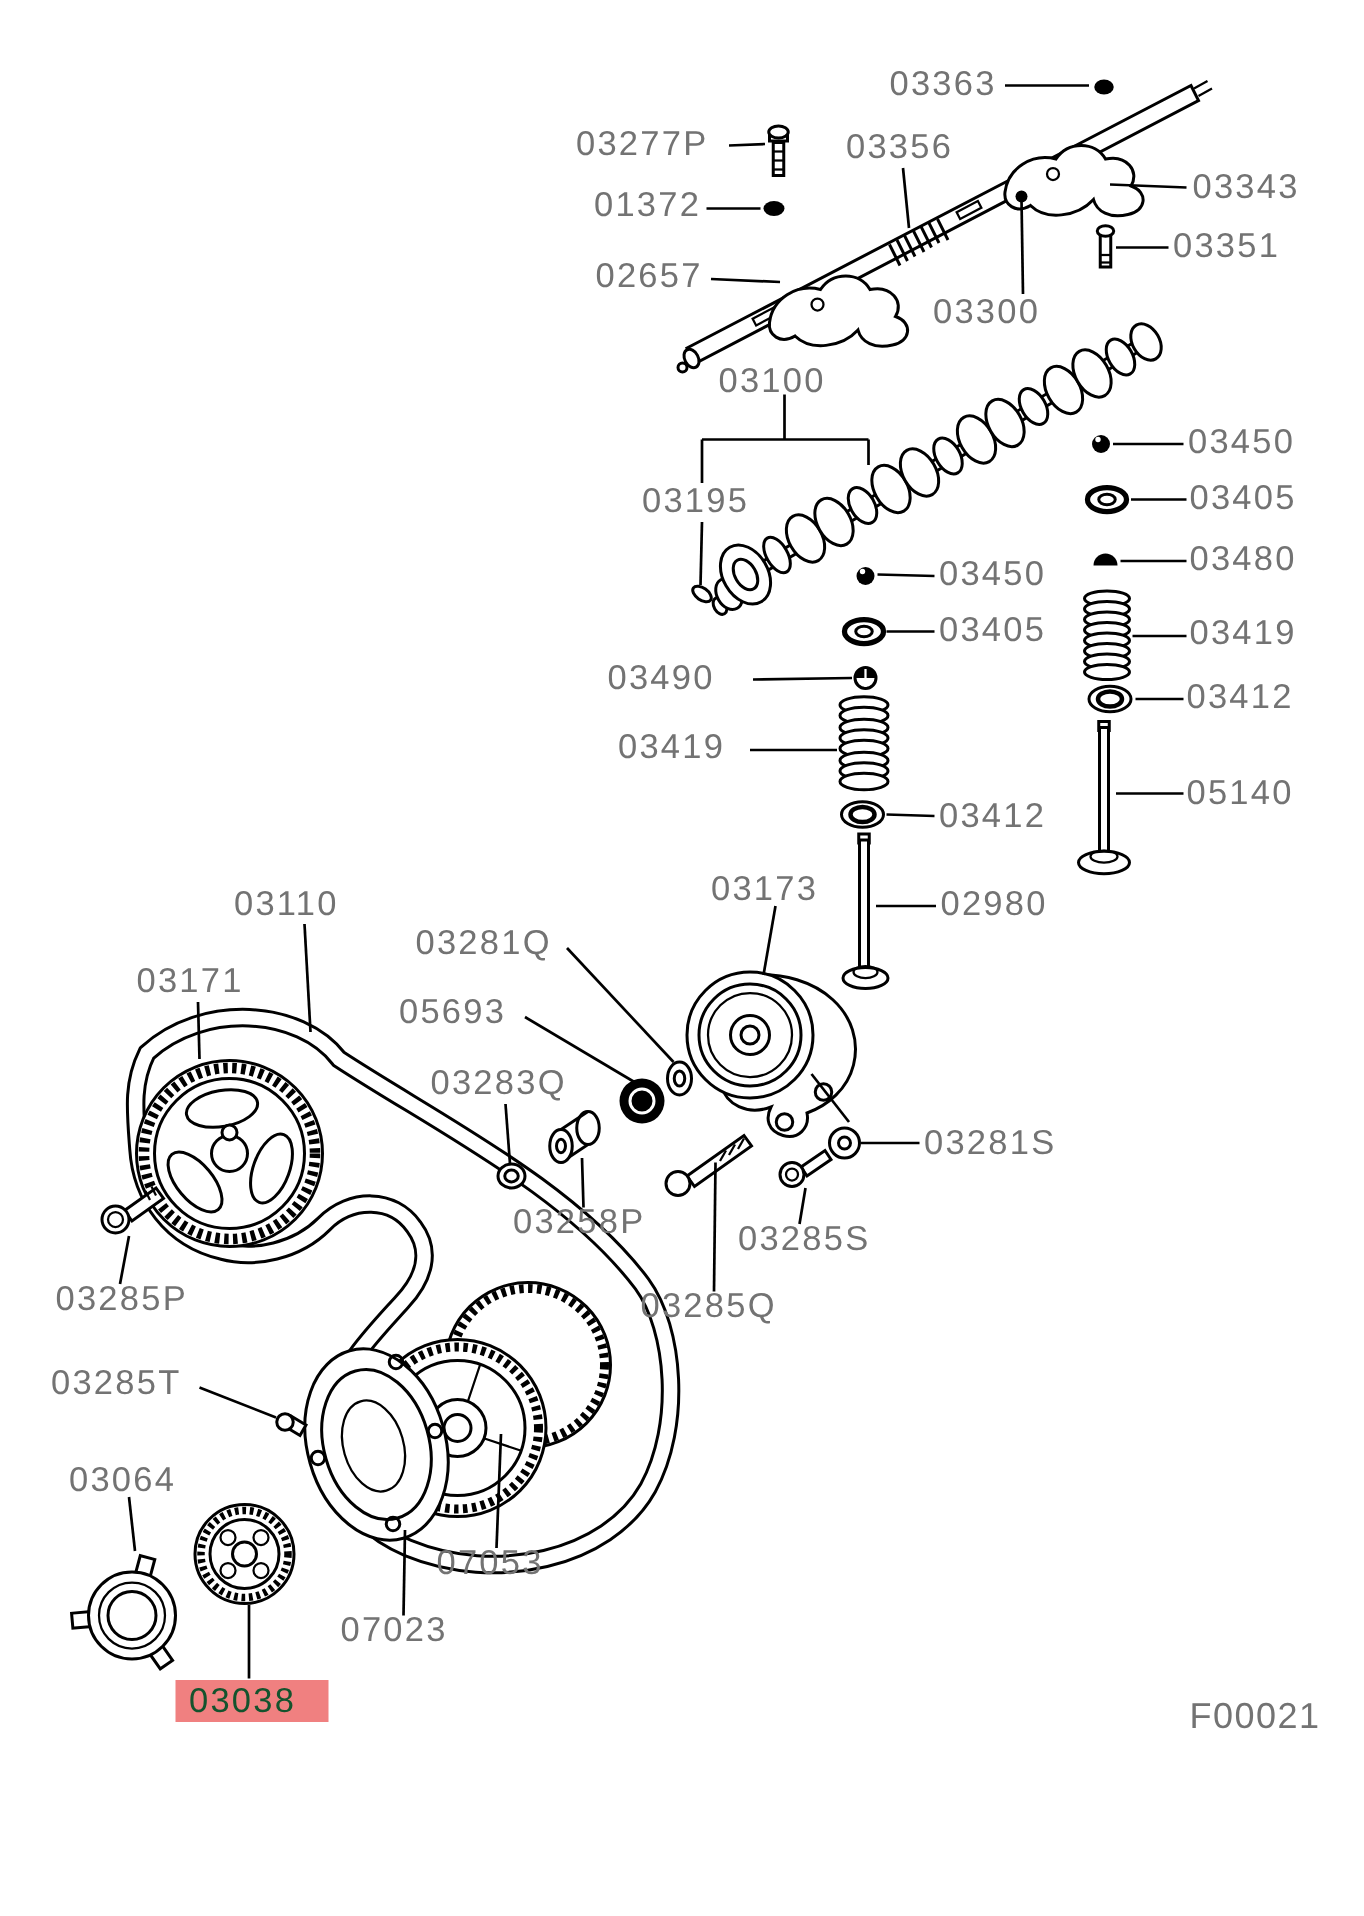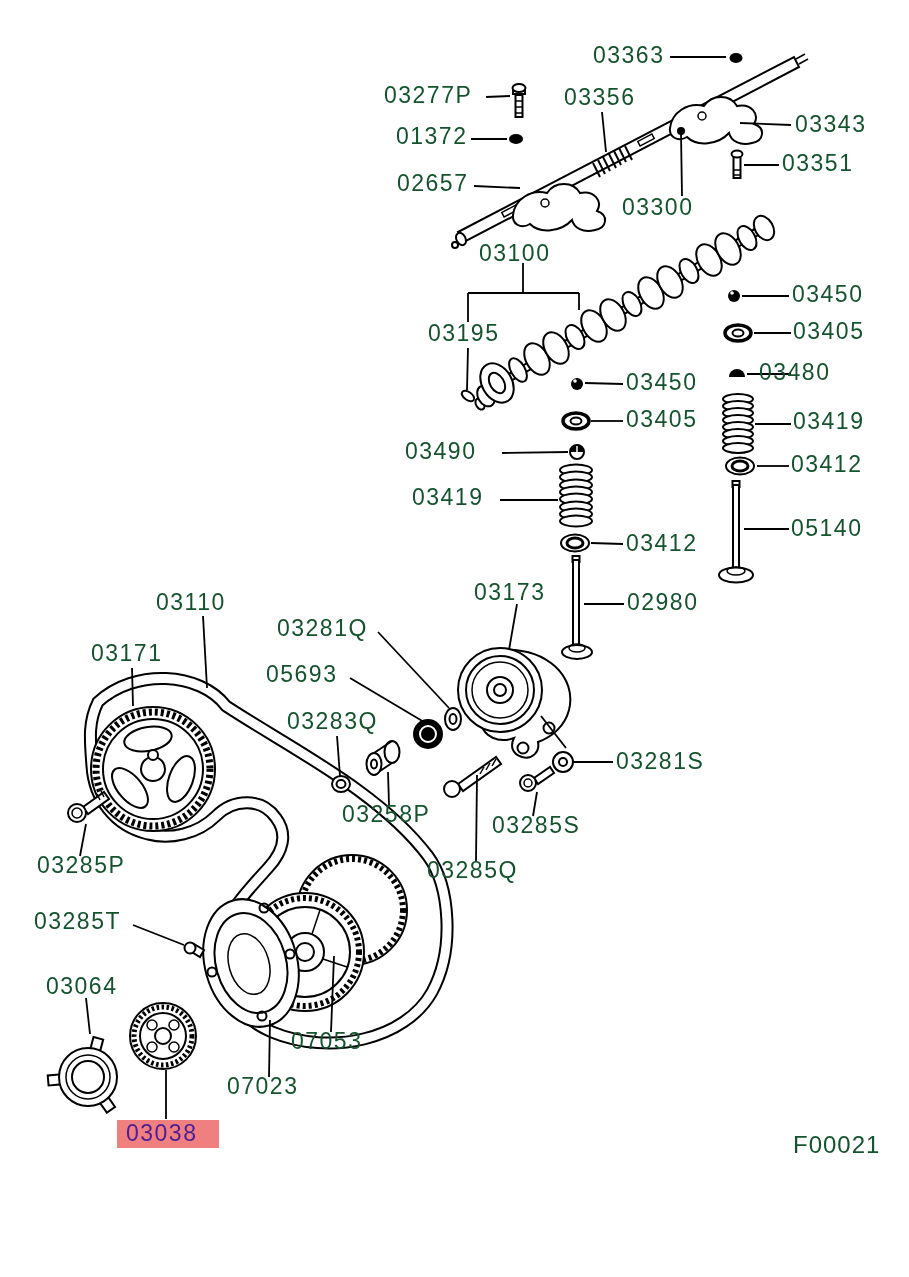--- a/index.html
+++ b/index.html
@@ -1,21 +1,21 @@
 <!DOCTYPE html>
 <html><head>
 <meta charset="utf-8">
 <style>
   html,body{margin:0;padding:0;background:#fff;}
   .stage{position:relative;width:909px;height:1277px;background:#fff;overflow:hidden;
          font-family:"Liberation Sans",sans-serif;}
   .art{position:absolute;left:0;top:0;}
   .lbl{position:absolute;font-size:23px;line-height:23px;letter-spacing:1.5px;
-       color:#14532d;white-space:nowrap;}
-  .lbl-hl{background:#f08080;color:#4c1d95;padding:2px 22px 3px 9px;}
+       color:#737373;white-space:nowrap;}
+  .lbl-hl{background:#f08080;color:#14532d;padding:2px 22px 3px 9px;}
   .fig{font-size:24px;letter-spacing:1px;}
   .footer{position:absolute;left:0;top:1189px;width:909px;height:88px;background:#686868;
           display:flex;align-items:center;justify-content:center;}
   .footer-inner{display:flex;gap:46px;transform:scaleX(0.82);color:#fff;font-size:41px;
                 letter-spacing:0px;white-space:nowrap;}
   
   .p{fill:#fff;stroke:#000;stroke-width:2;}
   .nf{fill:none;stroke:#000;stroke-width:2;}
   .t{fill:none;stroke:#000;stroke-width:1.5;}
   .blk{fill:#000;stroke:none;}
@@ -317,21 +317,21 @@
 <div class="lbl" style="left:396px;top:125px">01372</div>
 <div class="lbl" style="left:564px;top:86px">03356</div>
 <div class="lbl" style="left:795px;top:113px">03343</div>
 <div class="lbl" style="left:782px;top:152px">03351</div>
 <div class="lbl" style="left:397px;top:172px">02657</div>
 <div class="lbl" style="left:622px;top:196px">03300</div>
 <div class="lbl" style="left:479px;top:242px">03100</div>
 <div class="lbl" style="left:428px;top:322px">03195</div>
 <div class="lbl" style="left:792px;top:283px">03450</div>
 <div class="lbl" style="left:793px;top:320px">03405</div>
-<div class="lbl" style="left:759px;top:361px">03480</div>
+<div class="lbl" style="left:793px;top:361px">03480</div>
 <div class="lbl" style="left:626px;top:371px">03450</div>
 <div class="lbl" style="left:793px;top:410px">03419</div>
 <div class="lbl" style="left:626px;top:408px">03405</div>
 <div class="lbl" style="left:405px;top:440px">03490</div>
 <div class="lbl" style="left:791px;top:453px">03412</div>
 <div class="lbl" style="left:412px;top:486px">03419</div>
 <div class="lbl" style="left:791px;top:517px">05140</div>
 <div class="lbl" style="left:626px;top:532px">03412</div>
 <div class="lbl" style="left:474px;top:581px">03173</div>
 <div class="lbl" style="left:627px;top:591px">02980</div>

